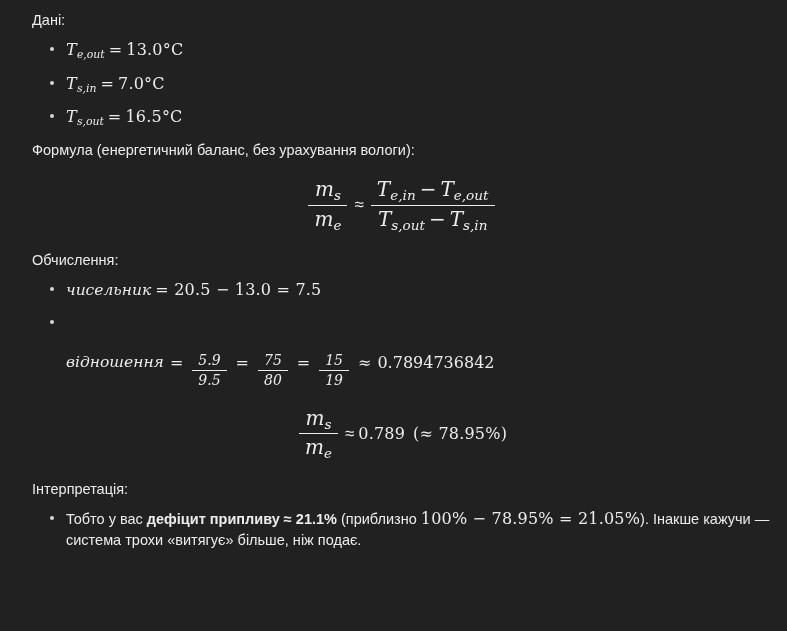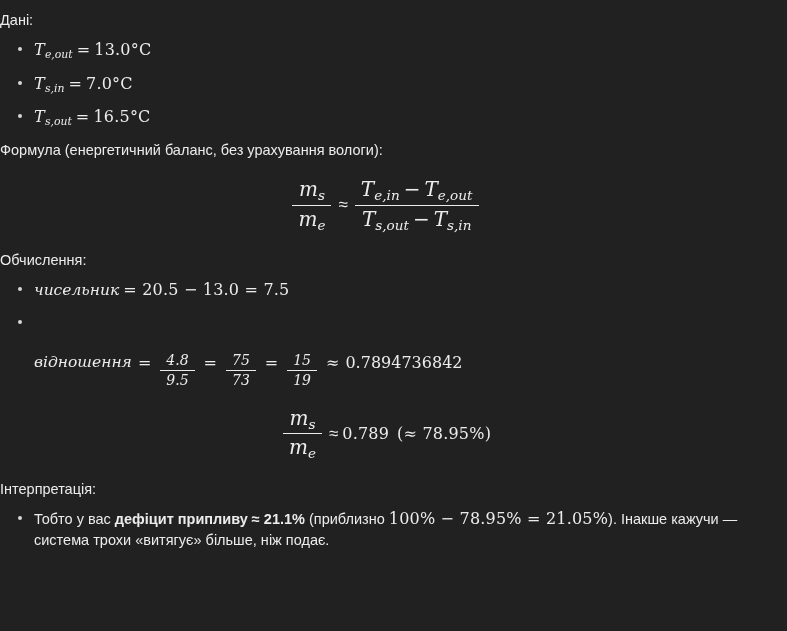--- a/index.html
+++ b/index.html
@@ -9,21 +9,21 @@
   }
   body {
     width: 787px;
     height: 631px;
     font-family: "Liberation Sans", sans-serif;
     color: #ececec;
     font-size: 14.5px;
     overflow: hidden;
   }
   .page {
-    padding: 10px 16px 0 0;
+    padding: 10px 16px 0 32px;
     box-sizing: border-box;
   }
   .para {
     margin: 0 0 6px 0;
     line-height: 1.5;
   }
   ul.bullets {
     list-style: none;
     margin: 4px 0 10px 0;
     padding: 0;
@@ -146,29 +146,29 @@
   <ul class="bullets">
     <li>
       <span class="listlabel">чисельник</span>
       <span class="math" style="font-style:normal">= 20.5 − 13.0 = 7.5</span>
     </li>
     <li style="margin-bottom:4px">
       <span class="inline-math">
         <span class="listlabel">відношення</span>
         <span class="op">=</span>
         <span class="frac small">
-          <span class="num">4.8</span>
+          <span class="num">5.9</span>
           <span class="bar"></span>
           <span class="den">9.5</span>
         </span>
         <span class="op">=</span>
         <span class="frac small">
           <span class="num">75</span>
           <span class="bar"></span>
-          <span class="den">73</span>
+          <span class="den">80</span>
         </span>
         <span class="op">=</span>
         <span class="frac small">
           <span class="num">15</span>
           <span class="bar"></span>
           <span class="den">19</span>
         </span>
         <span class="op">≈</span>
         <span style="font-style:normal">0.7894736842</span>
       </span>

